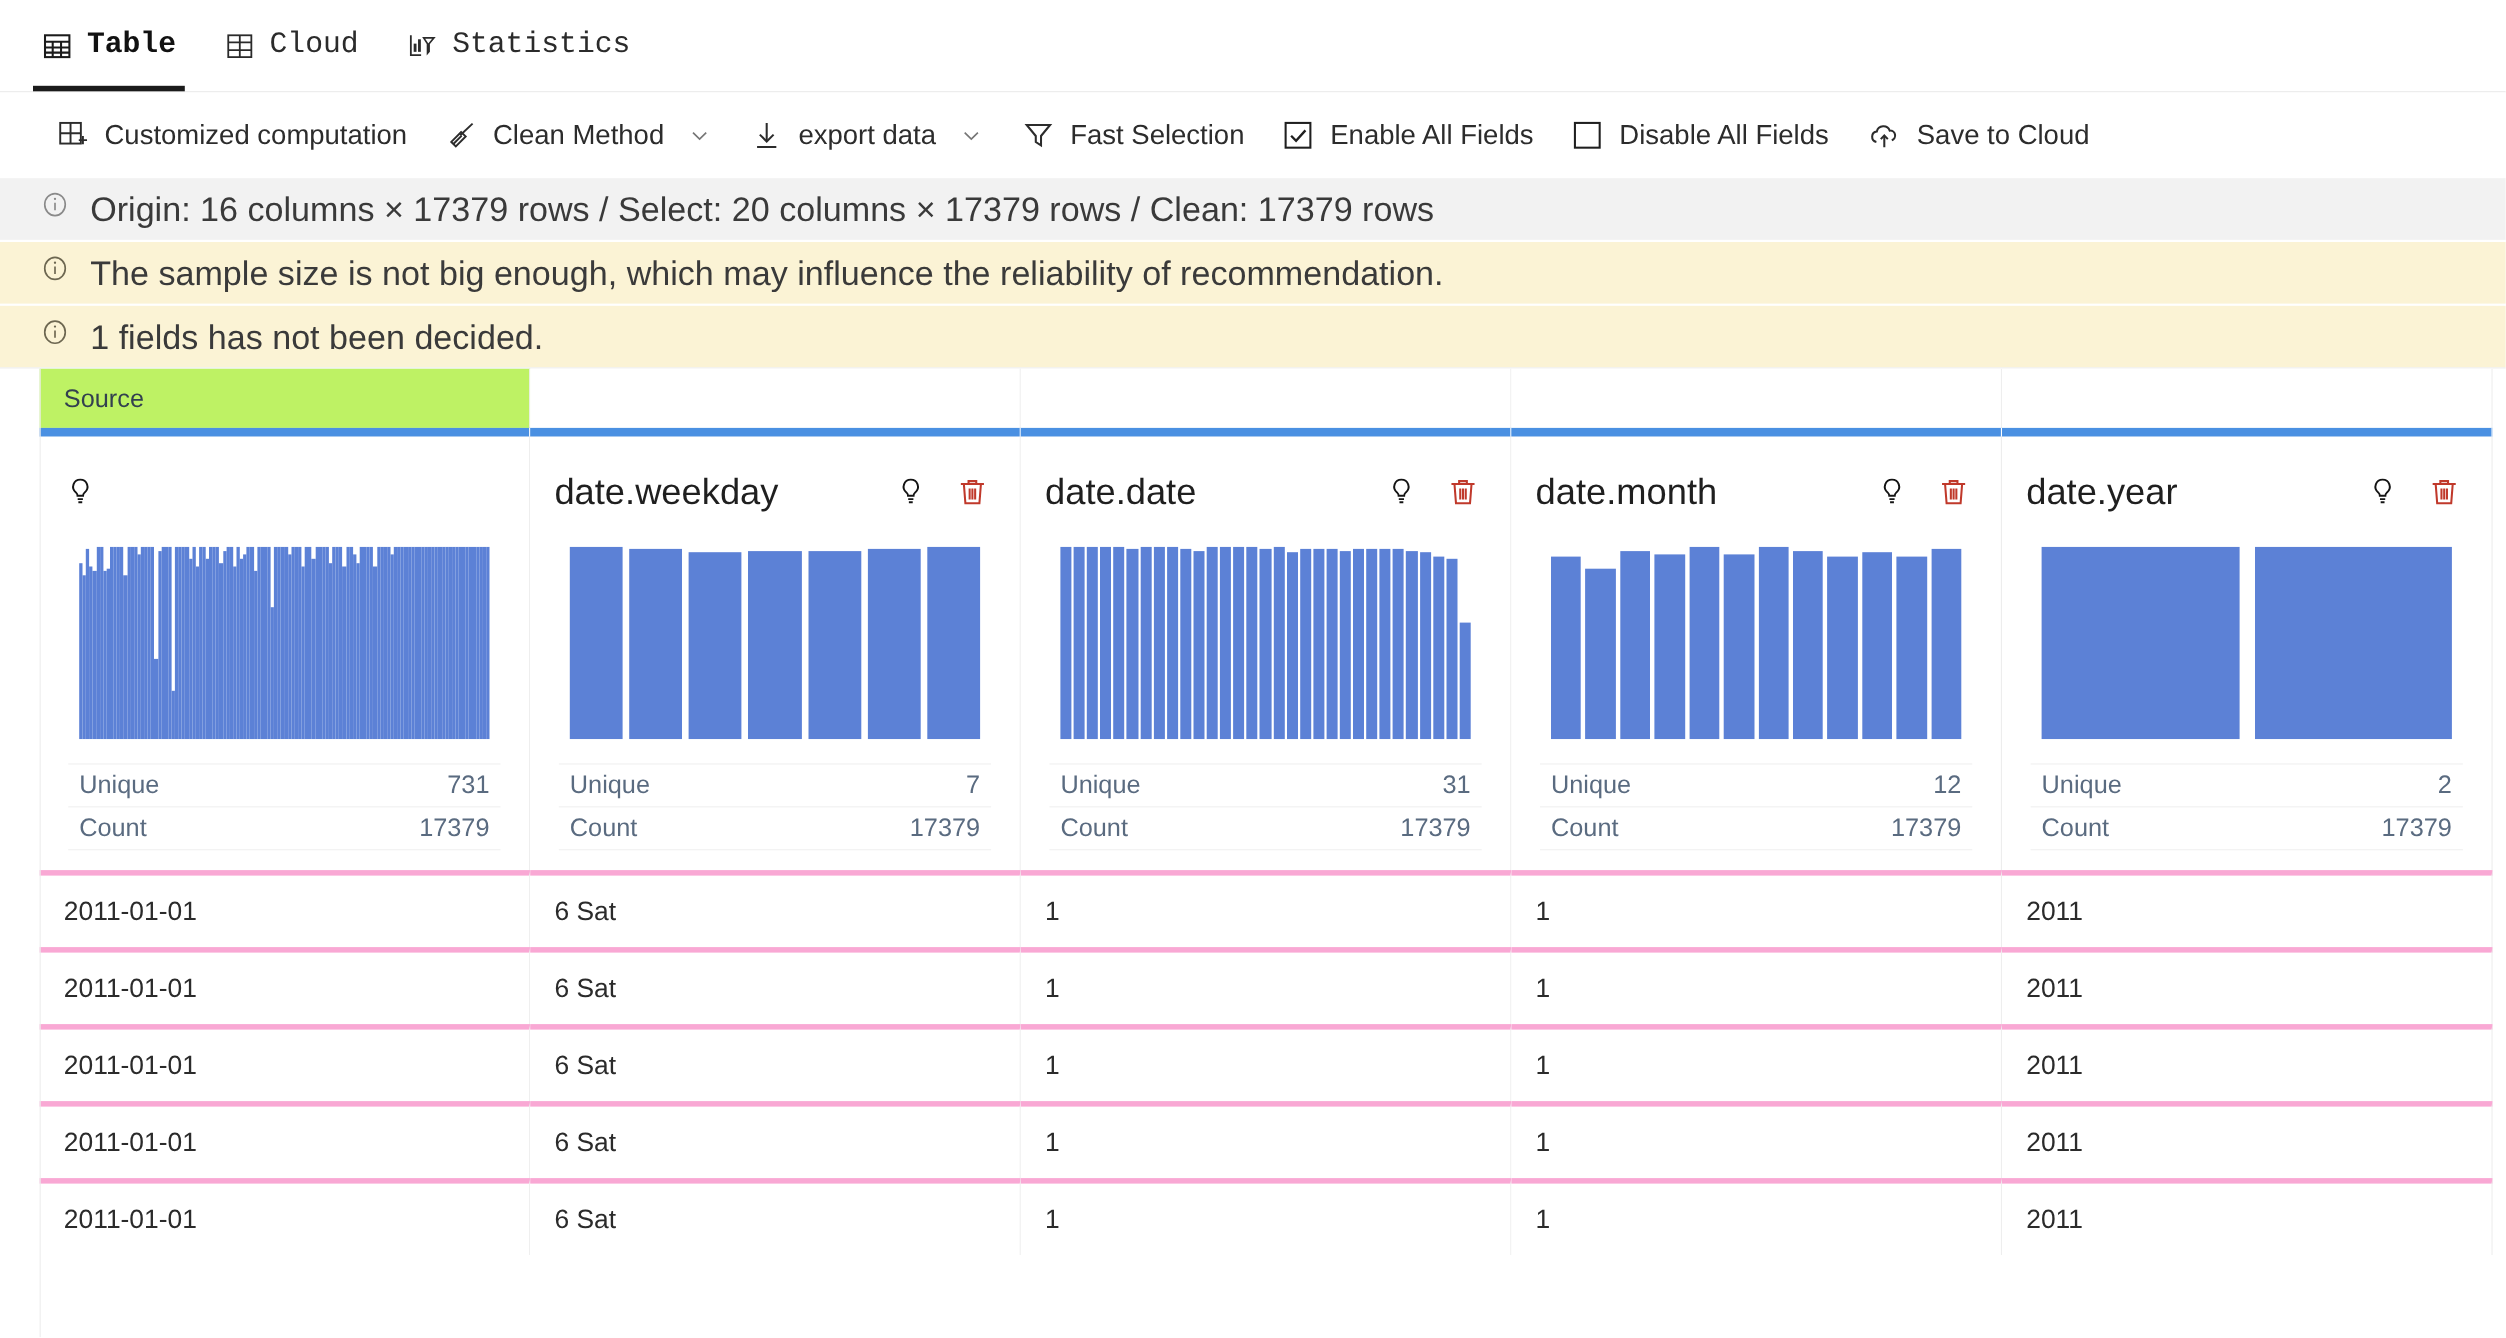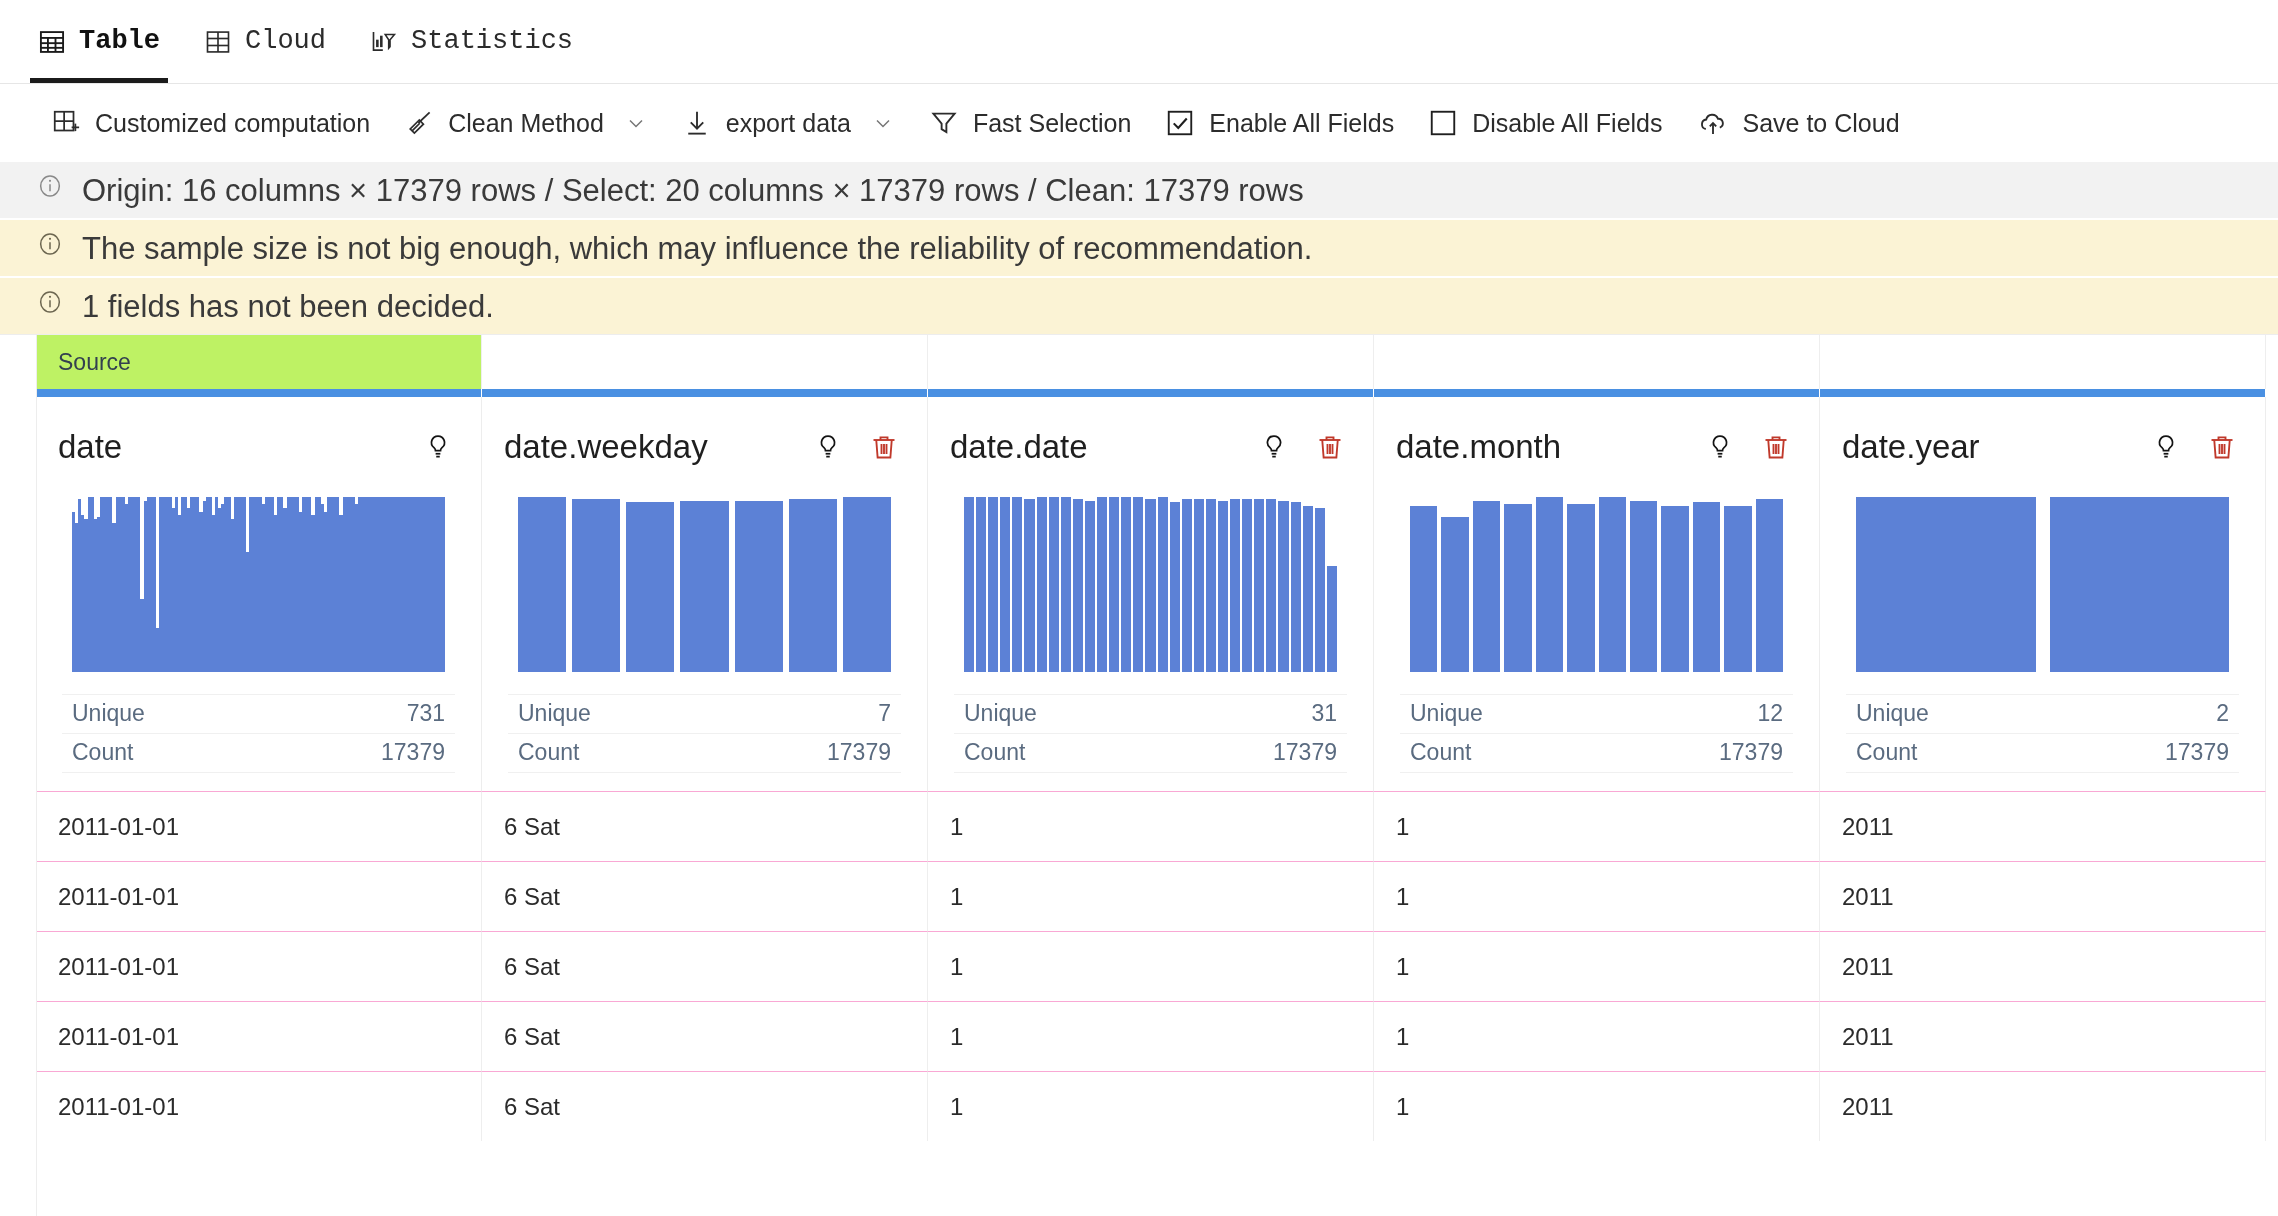--- a/index.html
+++ b/index.html
@@ -167,21 +167,21 @@
   .srow:last-child { border-bottom: 1px solid #f0f0f0; }
 
   
   .dcell {
     height: 70px;
     display: flex;
     align-items: center;
     padding: 0 22px;
     font-size: 24px;
     color: #2b2b2b;
-    border-top: 1px solid #f9a8d4;
+    border-top: 5px solid #f9a8d4;
     border-right: 1px solid #eeeeee;
     background: #fff;
   }
   .leftrule {
     position: absolute;
     left: 36px;
     top: 0; bottom: 0;
     width: 1px;
     background: #ededed;
   }
@@ -367,21 +367,20 @@
       <div class="blueline"></div>
       <div class="blueline"></div>
       <div class="blueline"></div>
       <div class="blueline"></div>
       <div class="blueline"></div>
     </div>
 
     <div class="grid" id="profiles">
         <div class="profile">
           <div class="phead">
-            <div class="pname">date</div>
             <div class="picons">
               <span class="iconbtn">
                 <svg width="30" height="30" viewBox="0 0 24 24" fill="none" stroke="#141414" stroke-width="1.4">
                   <path d="M12 3.2 a5.2 5.2 0 0 1 3.2 9.3 c-0.9 0.8 -1.2 1.5 -1.2 2.4 h-4 c0 -0.9 -0.3 -1.6 -1.2 -2.4 A5.2 5.2 0 0 1 12 3.2 z"></path>
                   <line x1="10.1" y1="17.4" x2="13.9" y2="17.4"></line>
                   <line x1="10.6" y1="19.7" x2="13.4" y2="19.7"></line>
                 </svg>
               </span>
             </div>
           </div>

